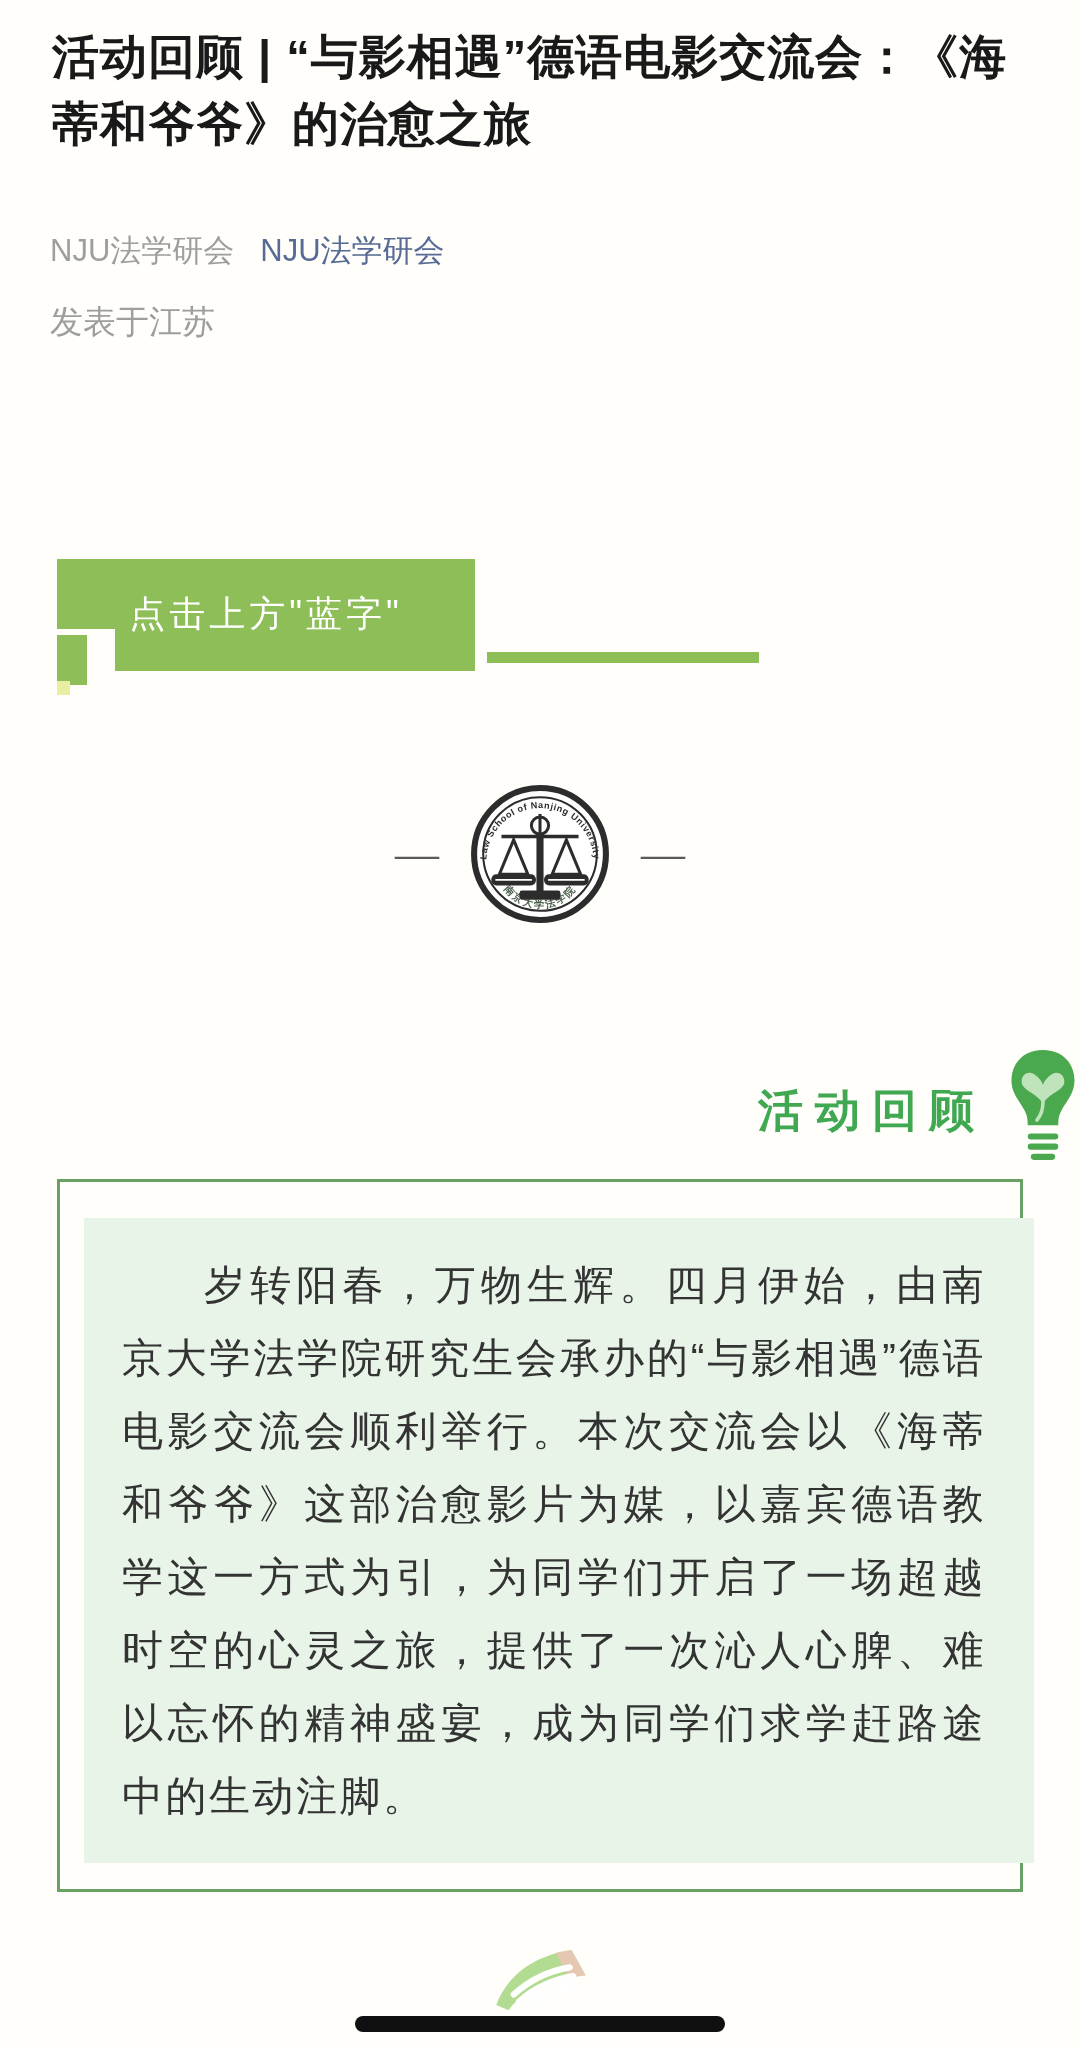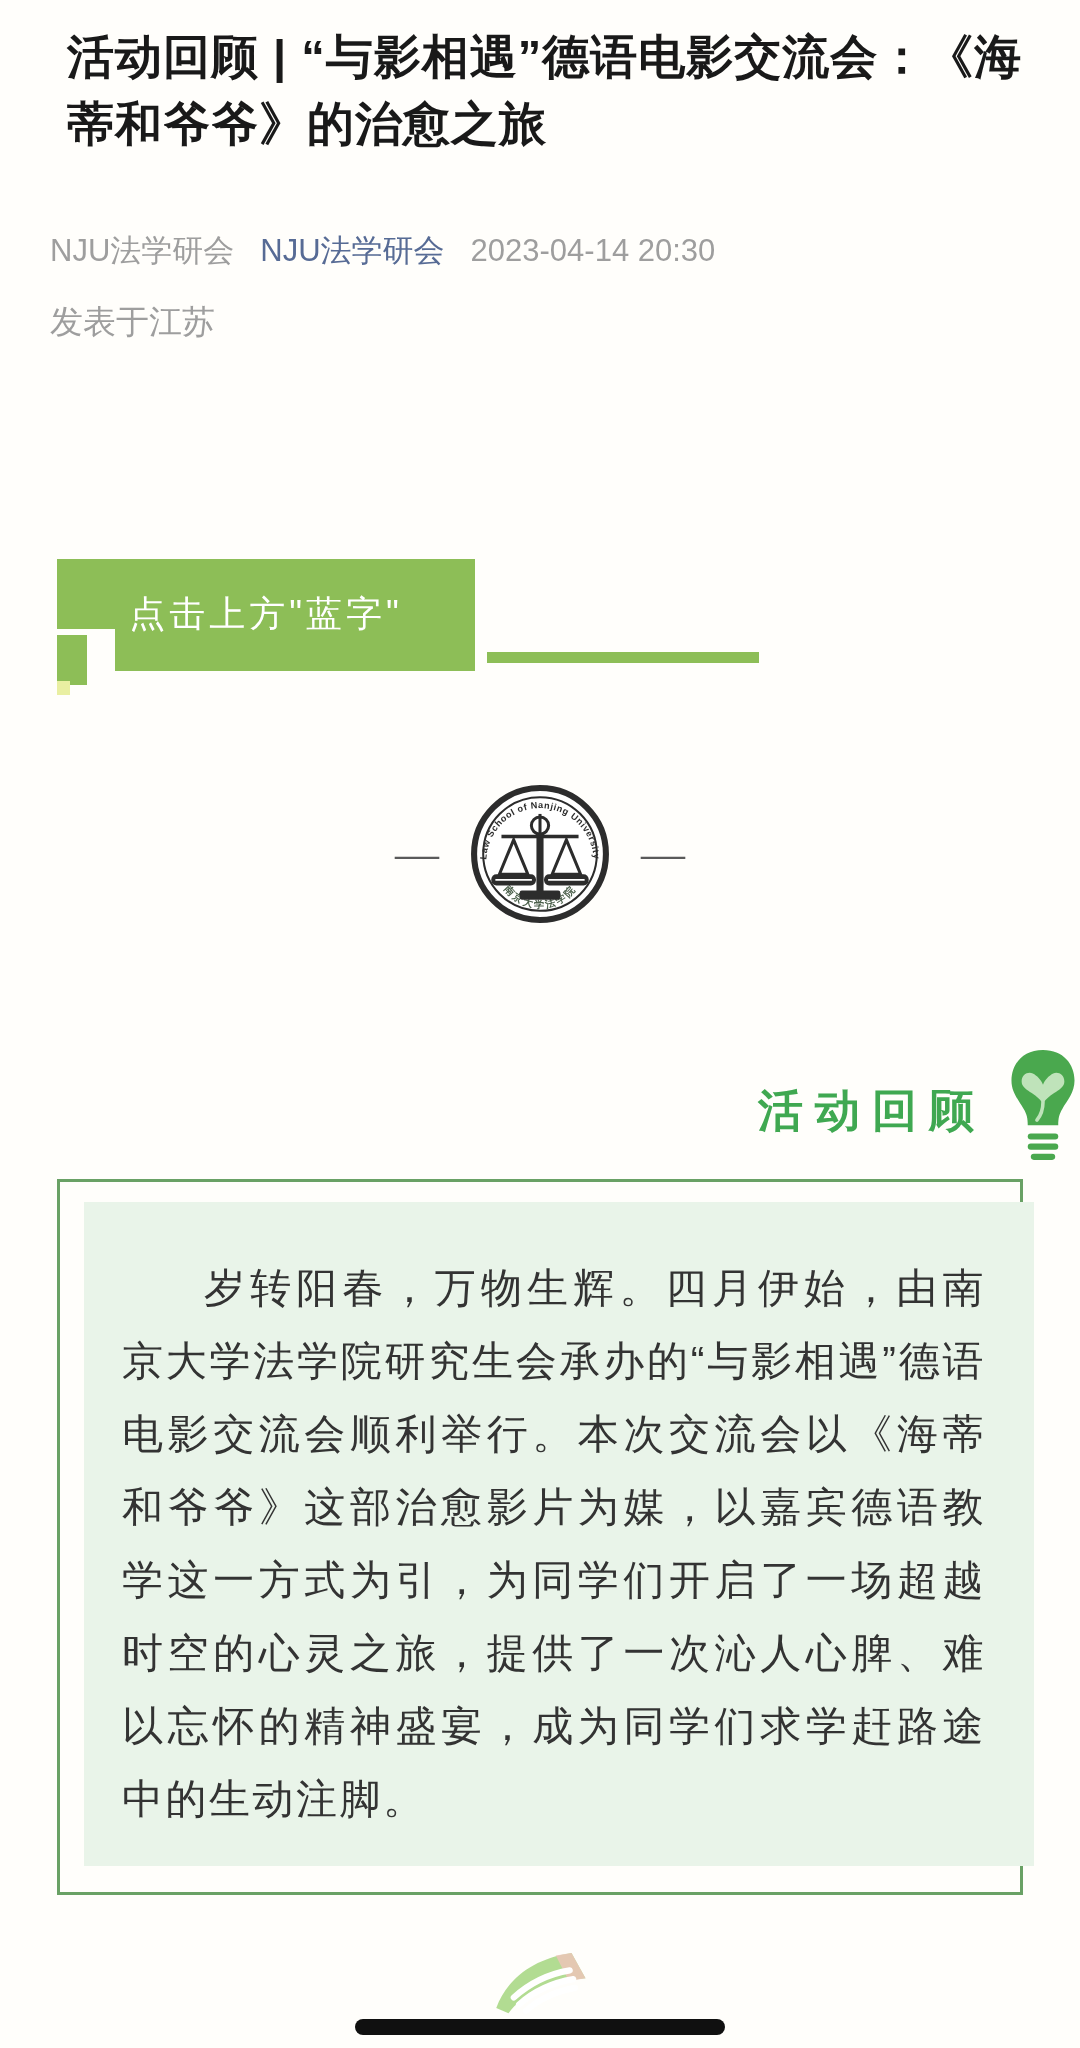--- a/index.html
+++ b/index.html
@@ -6,21 +6,21 @@
   body{
     width:1080px;height:2048px;
     background:#fffefb;
     font-family:"Liberation Sans","DejaVu Sans",sans-serif;
     color:#191919;
     overflow:hidden;
     position:relative;
   }
   
   .title{
-    margin:24px 46px 0 67px;
+    margin:24px 46px 0 52px;
     font-size:47px;font-weight:700;line-height:1.42;
     color:#191919;letter-spacing:1px;
   }
   .meta-row{
     margin:74px 46px 0 50px;
     font-size:31px;line-height:1.3;
     display:flex;gap:26px;align-items:baseline;
   }
   .meta-gray{color:var(--meta-gray,#9e9e9e);}
   .meta-link{color:var(--link-blue,#576b95);}
@@ -68,23 +68,23 @@
     font-size:45px;font-weight:700;letter-spacing:12px;
   }
   .bulb{width:74px;height:120px;}
   
   .body-box{
     margin:10px 57px 0 57px;
     border:3px solid var(--box-border-green,#69a165);
     background:#fffefb;
   }
   .body-panel{
-    margin:20px -14px 26px 24px;
+    margin:36px -14px 26px 24px;
     background:var(--box-fill-mint,#e9f4e9);
-    padding:50px 48px 30px 38px;
+    padding:31px 48px 30px 38px;
   }
   .body-paragraph{
     margin:0;
     font-size:41px;line-height:1.78;letter-spacing:2.5px;
     color:var(--text-dark,#333333);
     text-align:justify;text-indent:2em;
   }
   
   .page-flip{display:block;margin:50px auto 0 auto;width:112px;height:70px;}
   .home-indicator{
@@ -92,21 +92,20 @@
   }
 </style>
 </head>
 <body>
 
 <h1 class="title">活动回顾 | “与影相遇”德语电影交流会：《海蒂和爷爷》的治愈之旅</h1>
 
 <div class="meta-row">
   <span class="meta-gray">NJU法学研会</span>
   <span class="meta-link">NJU法学研会</span>
-  <span class="meta-gray">2023-04-14 20:30</span>
 </div>
 <div class="pub-row meta-gray">发表于江苏</div>
 
 <div class="banner">
   <div class="banner-block">
     <span class="banner-block-text">点击上方"蓝字"</span>
   </div>
   <div class="banner-notch"></div>
   <div class="banner-sq"></div>
   <div class="banner-sq-tip"></div>

